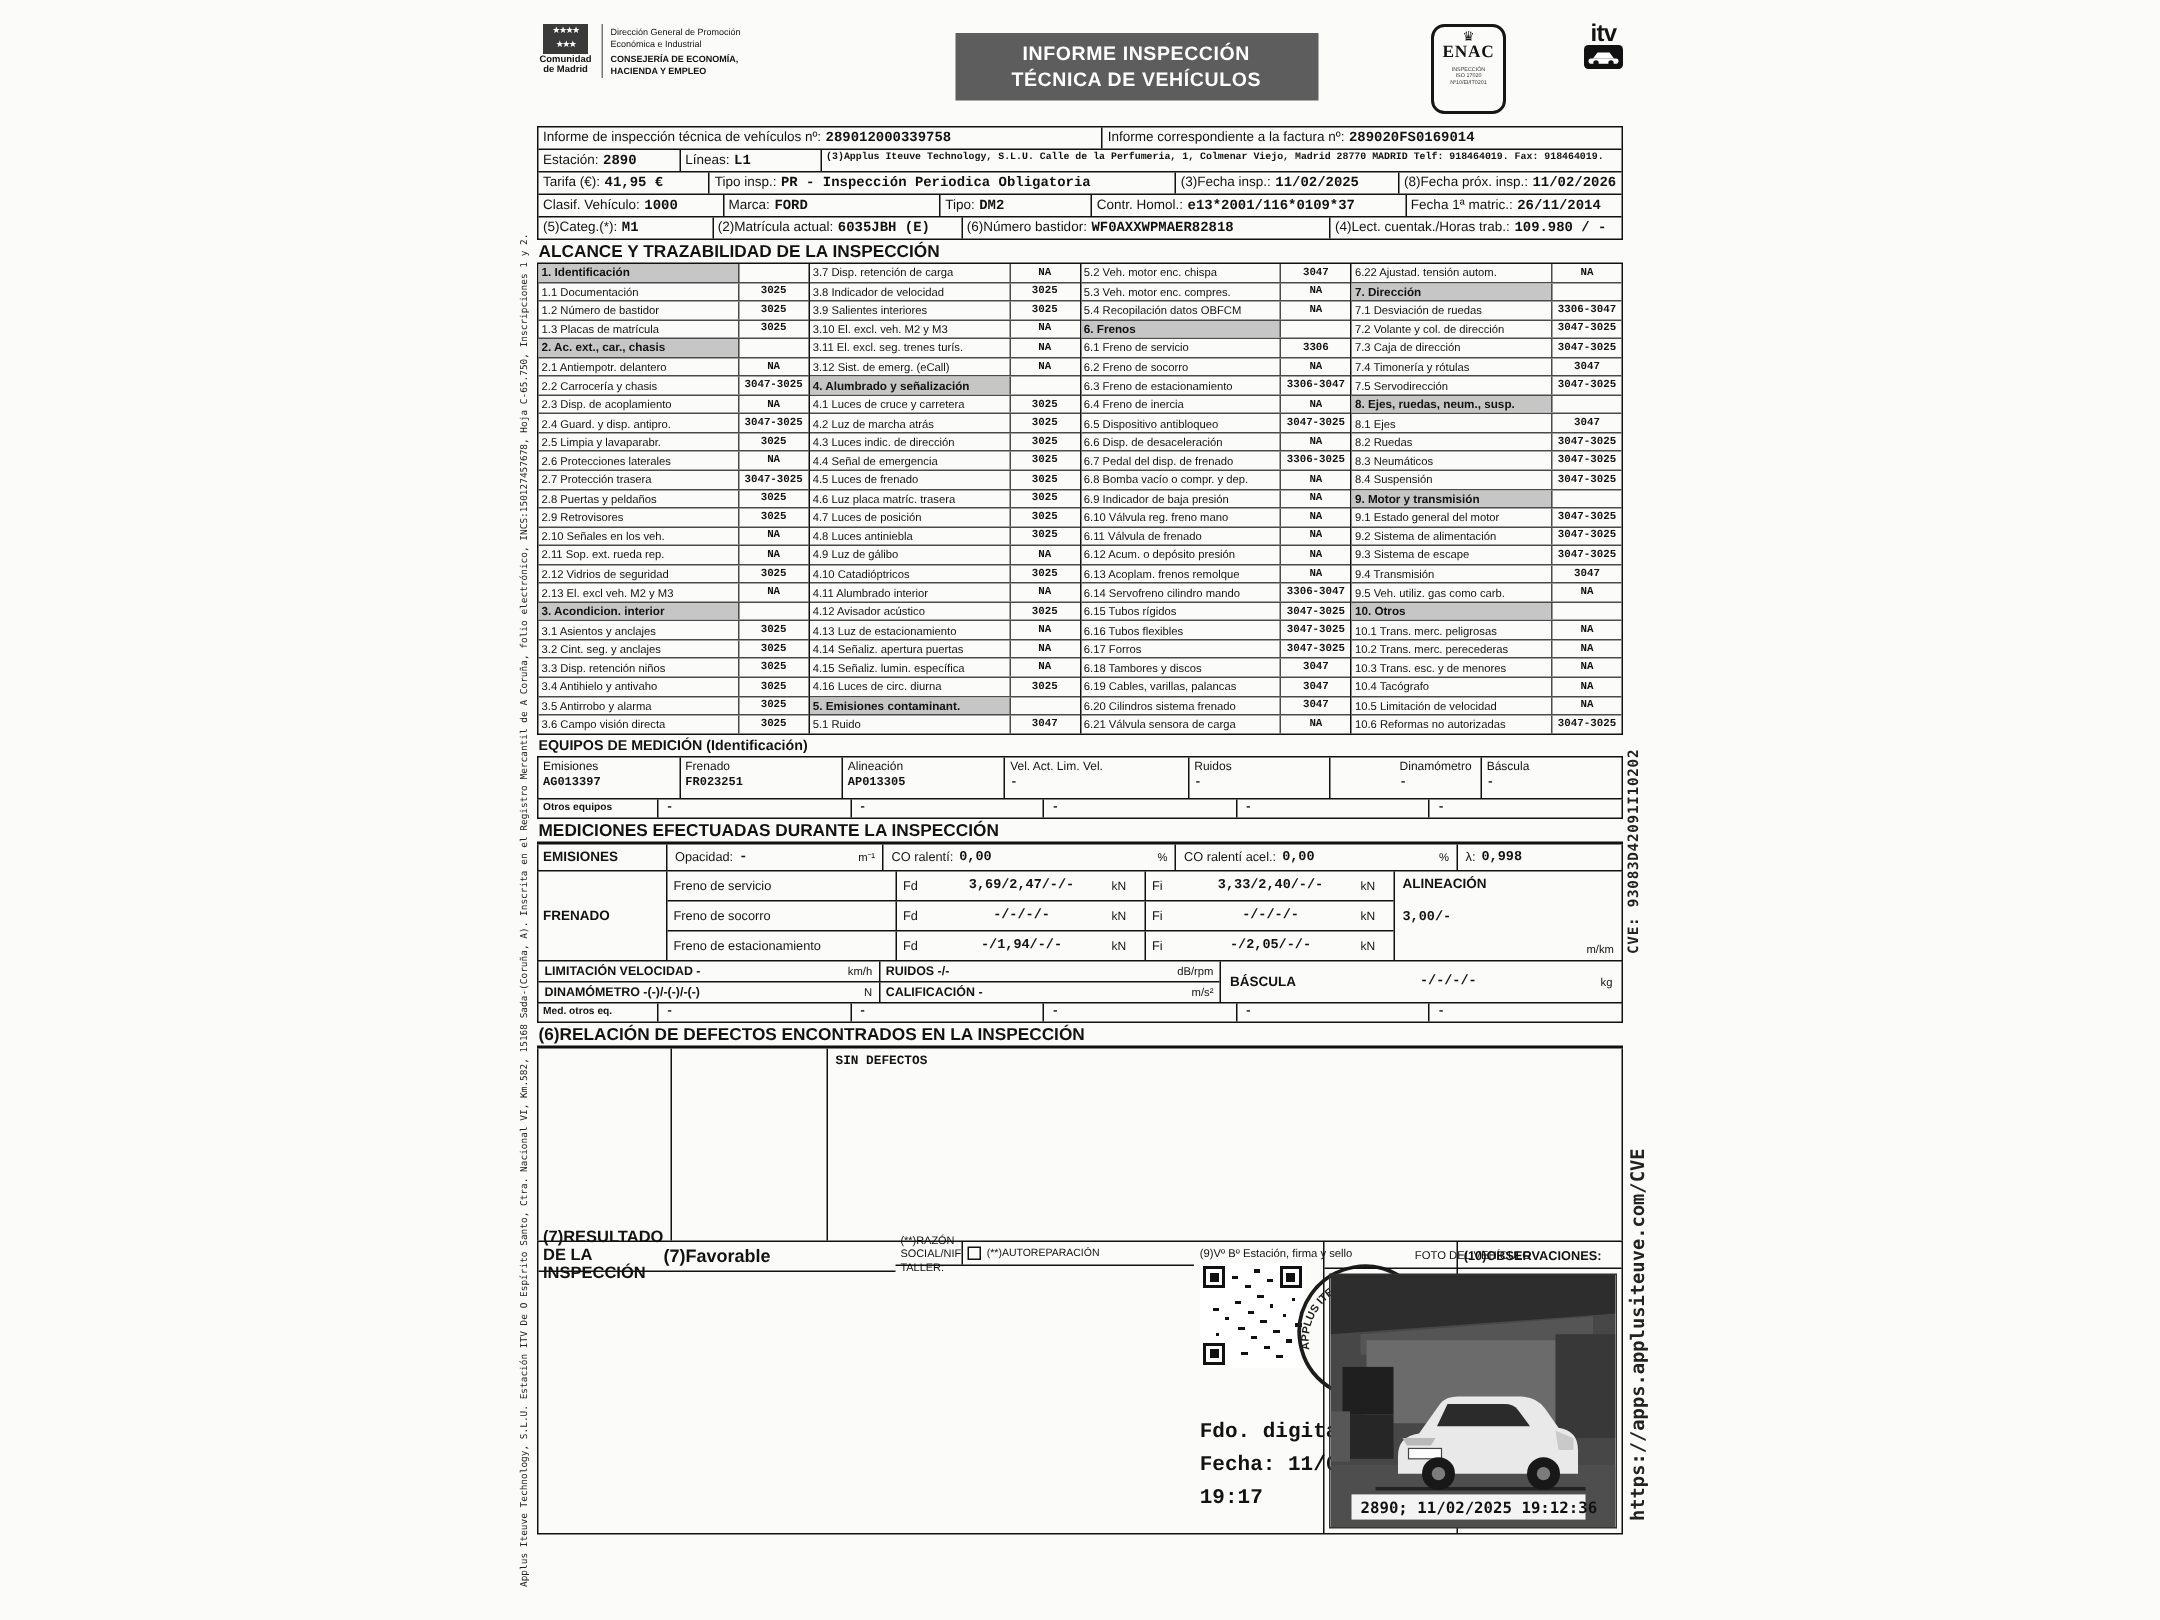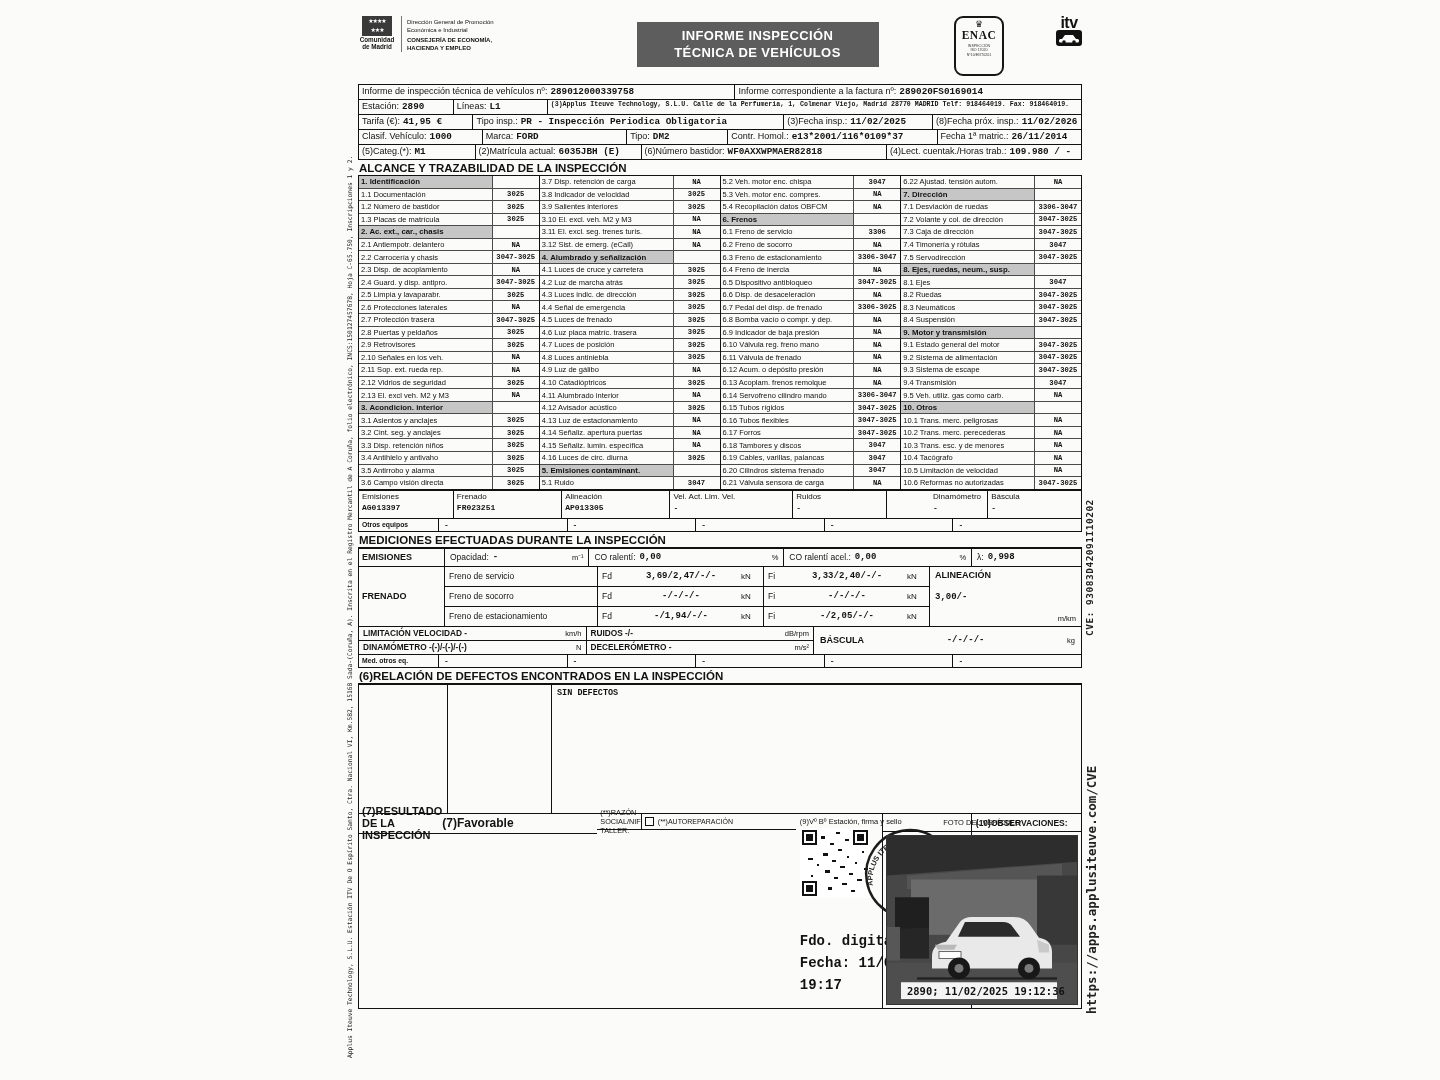--- a/index.html
+++ b/index.html
@@ -685,20 +685,21 @@
             <span class="tlbl">10.5 Limitación de velocidad</span>
             <span class="tval">NA</span>
           </div>
           <div class="trow">
             <span class="tlbl">10.6 Reformas no autorizadas</span>
             <span class="tval">3047-3025</span>
           </div>
         </div>
     </div>
 
+    <div class="sec-sub">EQUIPOS DE MEDICIÓN (Identificación)</div>
     <div class="equip-main" id="equip-main">
         <div class="ecell" style="width: 13%;">
           <div class="eh">Emisiones</div>
           <div class="ev">AG013397</div>
         </div>
         <div class="ecell" style="width: 15%;">
           <div class="eh">Frenado</div>
           <div class="ev">FR023251</div>
         </div>
         <div class="ecell" style="width: 15%;">
@@ -795,21 +796,21 @@
       <div class="mb-left">
         <div class="mb-row">
           <div class="mb-main">LIMITACIÓN VELOCIDAD -</div>
           <div class="mb-unit">km/h</div>
           <div class="mb-main b2">RUIDOS -/-</div>
           <div class="mb-unit">dB/rpm</div>
         </div>
         <div class="mb-row">
           <div class="mb-main">DINAMÓMETRO -(-)/-(-)/-(-)</div>
           <div class="mb-unit">N</div>
-          <div class="mb-main b2">DECELERÓMETRO -</div>
+          <div class="mb-main b2">CALIFICACIÓN -</div>
           <div class="mb-unit">m/s²</div>
         </div>
       </div>
       <div class="mb-right">
         <span class="bl">BÁSCULA</span>
         <span class="bv">-/-/-/-</span>
         <span class="bu">kg</span>
       </div>
     </div>
     <div class="dash-row" id="med-otros">

